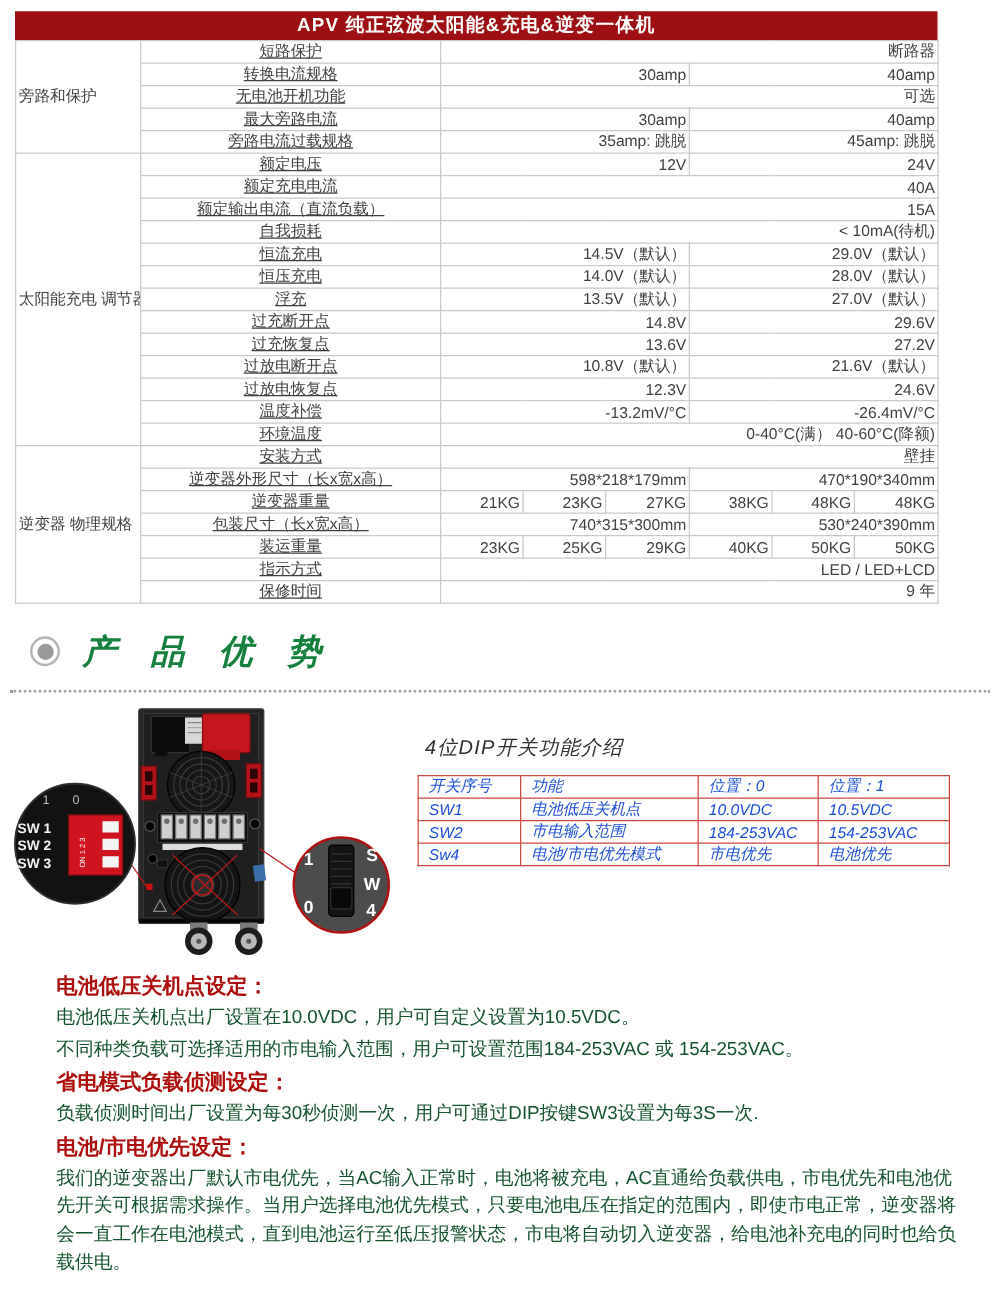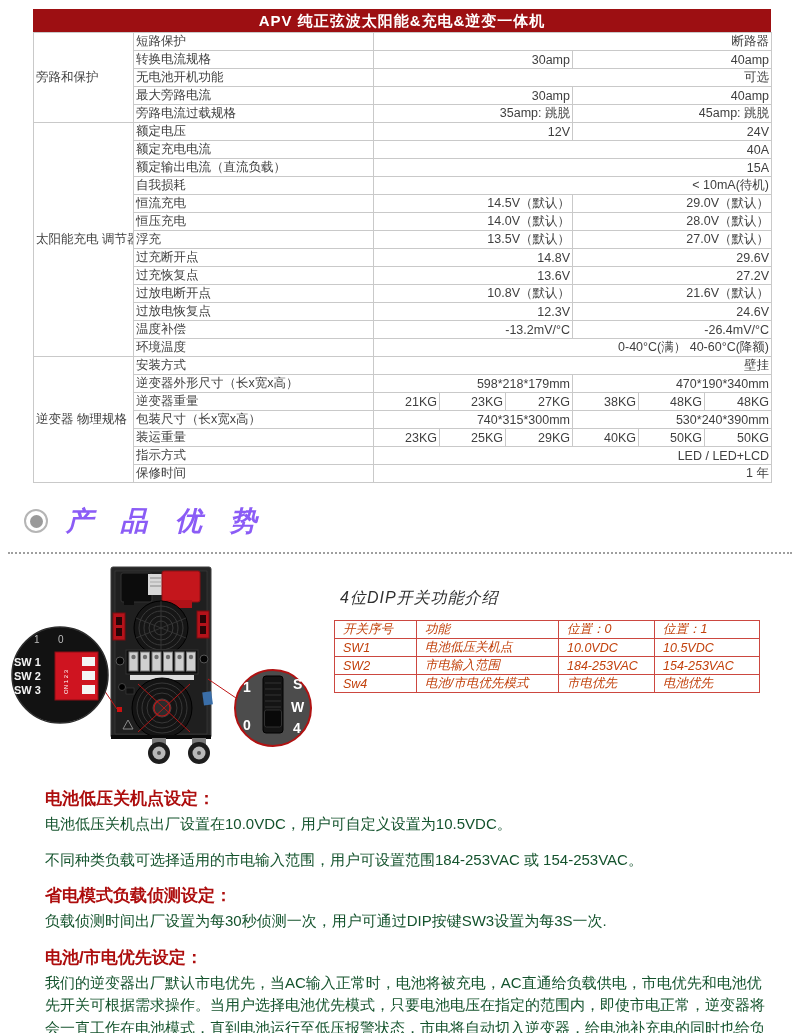--- a/index.html
+++ b/index.html
@@ -4,65 +4,65 @@
 <style>
   * { margin:0; padding:0; box-sizing:border-box; }
   html,body { width:800px; }
   body {
     height:1033px; overflow:hidden; background:#ffffff;
     font-family:"Liberation Sans","DejaVu Sans",sans-serif;
     color:#3e3e3e;
   }
 
   
-  .spec-wrap { margin:9px 30px 0 33px; width:738px; }
+  .spec-wrap { margin:9px 30px 0 12px; width:738px; }
   .spec-header {
     background:#9d0f12; color:#ffffff; font-weight:bold; font-size:15px;
     height:23px; line-height:23px; text-align:center; letter-spacing:1px;
   }
   table.spec { border-collapse:collapse; table-layout:fixed; width:738px; }
   table.spec td {
     border:1px solid #c9c9c9; height:18px; font-size:12.5px; color:#3f3f3f;
     padding:0 2px; overflow:hidden; white-space:nowrap;
   }
   td.sec-label { text-align:left; white-space:pre-line; line-height:1.35; font-size:13px; }
-  td.row-label { text-align:left; padding-left:8px; }
+  td.row-label { text-align:center; padding-left:8px;text-decoration:underline; }
   td.val { text-align:right; }
 
   
   .adv {
     margin:18px 8px 0 8px; padding:2px 0 13px 16px;
     border-bottom:2px dotted #9f9f9f;
     display:flex; align-items:center; gap:18px;
   }
   .adv-bullet {
     width:24px; height:24px; border-radius:50%；;
     border-radius:50%; border:2px solid #b5b5b5; background:#fff;
     display:flex; align-items:center; justify-content:center; flex:none;
   }
   .adv-bullet-inner { width:13px; height:13px; border-radius:50%; background:#9a9a9a; }
   .adv-title {
-    color:#8b5cf6; font-weight:bold; font-style:italic;
+    color:#15803d; font-weight:bold; font-style:italic;
     font-size:27px; letter-spacing:10px;
   }
 
   
   .product-row { display:flex; align-items:flex-start; margin-top:6px; }
   .device { width:334px; height:212px; flex:none; position:relative; }
   .dip-area { padding-top:28px;font-style:italic; }
   .dip-title { font-size:16px; color:#2f2f2f; margin:0 0 11px 6px; letter-spacing:1px; }
   table.dip { border-collapse:collapse; table-layout:fixed; width:425px; }
   table.dip td, table.dip th {
-    border:1px solid #cc4740; height:18px; font-size:12.5px; color:#c2410c;
+    border:1px solid #cc4740; height:18px; font-size:12.5px; color:#1d4ed8;
     text-align:left; padding:0 0 0 8px; font-weight:normal; white-space:nowrap; overflow:hidden;
   }
 
   
   .features { padding:2px 28px 0 45px; }
-  .feature { margin-top:13px; }
+  .feature { margin-top:3px; }
   .feature h3 { color:#ad0d0d; font-size:17px; font-weight:bold; margin-bottom:3px; }
   .feature p { font-size:15px; color:#14532d; line-height:1.5; }
 </style>
 </head>
 <body>
 
 <div class="spec-wrap">
   <div class="spec-header">APV 纯正弦波太阳能&amp;充电&amp;逆变一体机</div>
   <table class="spec">
     <colgroup>
@@ -196,21 +196,21 @@
           <td class="val" colspan="1">40KG</td>
           <td class="val" colspan="1">50KG</td>
           <td class="val" colspan="1">50KG</td>
         </tr>
         <tr>
           <td class="row-label">指示方式</td>
           <td class="val" colspan="6">LED / LED+LCD</td>
         </tr>
         <tr>
           <td class="row-label">保修时间</td>
-          <td class="val" colspan="6">1 年</td>
+          <td class="val" colspan="6">9 年</td>
         </tr>
       </tbody>
   </table>
 </div>
 
 <div class="adv">
   <span class="adv-bullet">
       <span class="adv-bullet-inner"></span>
     </span>
   <span class="adv-title">产 品 优 势</span>

